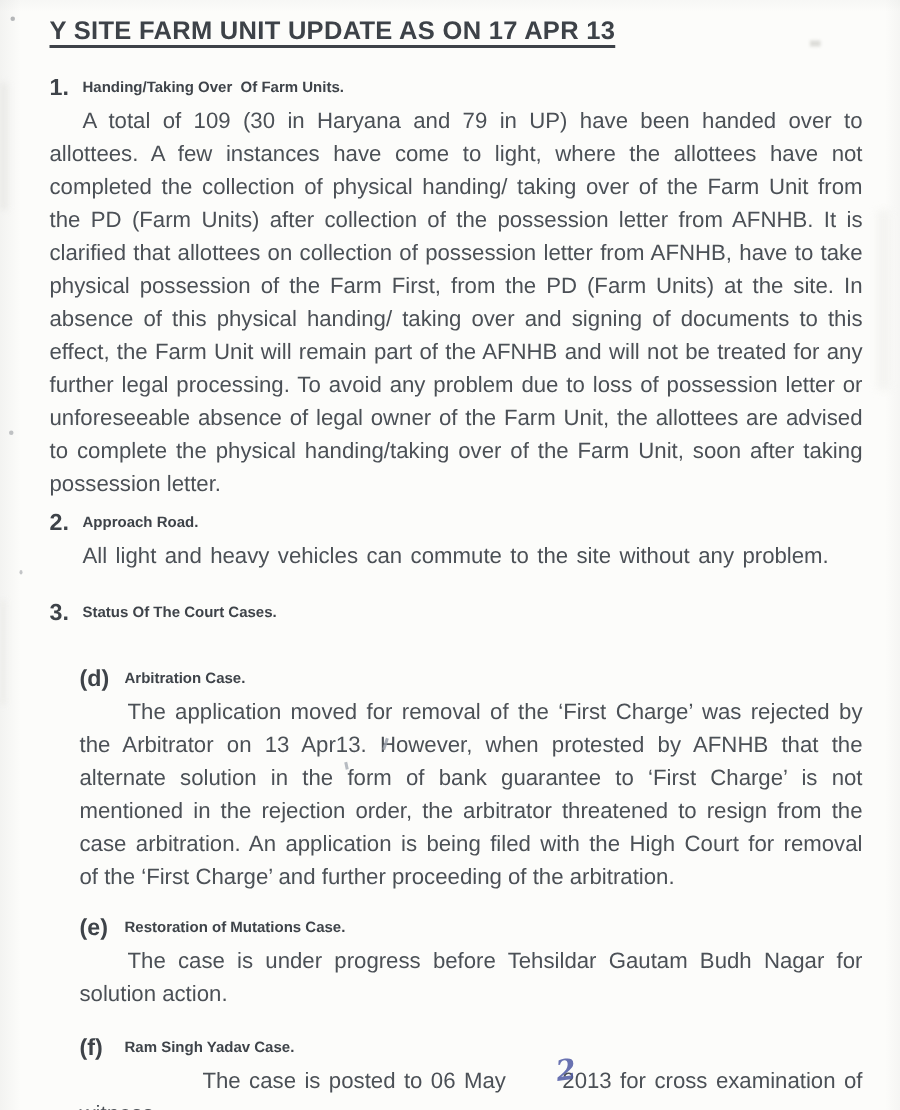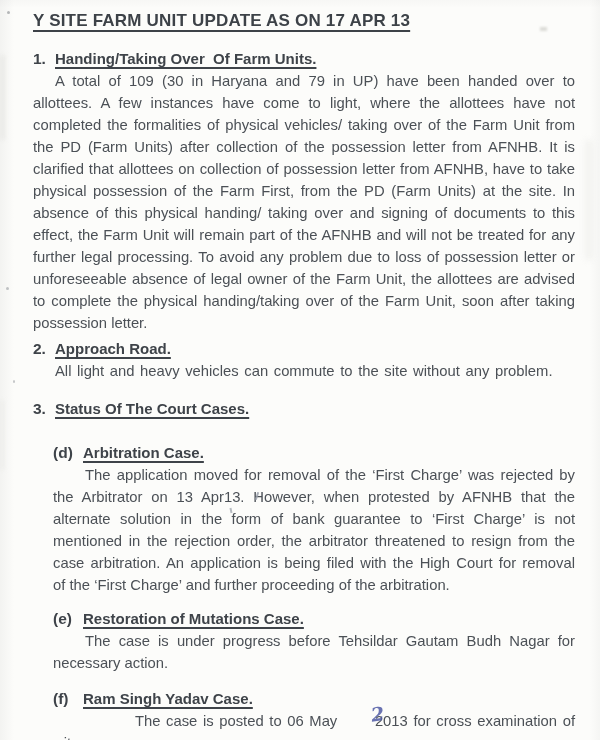--- a/index.html
+++ b/index.html
@@ -38,23 +38,22 @@
   }
 
   .sec1 { margin-top: 16px; }
   .sec2 { margin-top: 4px; }
   .sec3 { margin-top: 16px; }
 
   .sec-head { display: flex; height: 22px; line-height: 22px; }
   .sec-num { flex: none; width: 22px; font-weight: 700; font-size: 15.5px; color: #3e4349; }
   .sec-title {
     font-weight: 700;
-    font-size: 15px;
+    font-size: 10px;
     color: #3e4349;
-    text-decoration: underline;
     text-decoration-thickness: 2px;
     text-underline-offset: 3px;
     white-space: pre;
   }
 
   .para { font-size: 14.8px; line-height: 22px; }
   .line { text-align: justify; text-align-last: justify; }
   .line.first { text-indent: 22px; }
   .line.last { text-align-last: left; }
   .line.nat { text-align: right; text-align-last: left; word-spacing: 1.5px; }
@@ -107,21 +106,21 @@
     </div>
 
     <div class="sec1">
       <div class="sec-head">
         <span class="sec-num">1.</span>
         <span class="sec-title">Handing/Taking Over  Of Farm Units.</span>
       </div>
       <div class="para">
         <div class="line first">A total of 109 (30 in Haryana and 79 in UP) have been handed over to</div>
         <div class="line">allottees. A few instances have come to light, where the allottees have not</div>
-        <div class="line">completed the formalities of physical vehicles/ taking over of the Farm Unit from</div>
+        <div class="line">completed the collection of physical handing/ taking over of the Farm Unit from</div>
         <div class="line">the PD (Farm Units) after collection of the possession letter from AFNHB. It is</div>
         <div class="line">clarified that allottees on collection of possession letter from AFNHB, have to take</div>
         <div class="line">physical possession of the Farm First, from the PD (Farm Units) at the site. In</div>
         <div class="line">absence of this physical handing/ taking over and signing of documents to this</div>
         <div class="line">effect, the Farm Unit will remain part of the AFNHB and will not be treated for any</div>
         <div class="line">further legal processing. To avoid any problem due to loss of possession letter or</div>
         <div class="line">unforeseeable absence of legal owner of the Farm Unit, the allottees are advised</div>
         <div class="line">to complete the physical handing/taking over of the Farm Unit, soon after taking</div>
         <div class="line last">possession letter.</div>
       </div>
@@ -160,21 +159,21 @@
           </div>
         </div>
 
         <div class="sub-e">
           <div class="sub-head">
             <span class="sub-label">(e)</span>
             <span class="sec-title">Restoration of Mutations Case.</span>
           </div>
           <div class="para sub-para">
             <div class="line first">The case is under progress before Tehsildar Gautam Budh Nagar for</div>
-            <div class="line last">necessary action.</div>
+            <div class="line last">solution action.</div>
           </div>
         </div>
 
         <div class="sub-f">
           <div class="sub-head">
             <span class="sub-label">(f)</span>
             <span class="sec-title">Ram Singh Yadav Case.</span>
           </div>
           <div class="para sub-para">
             <div class="line nat first">

